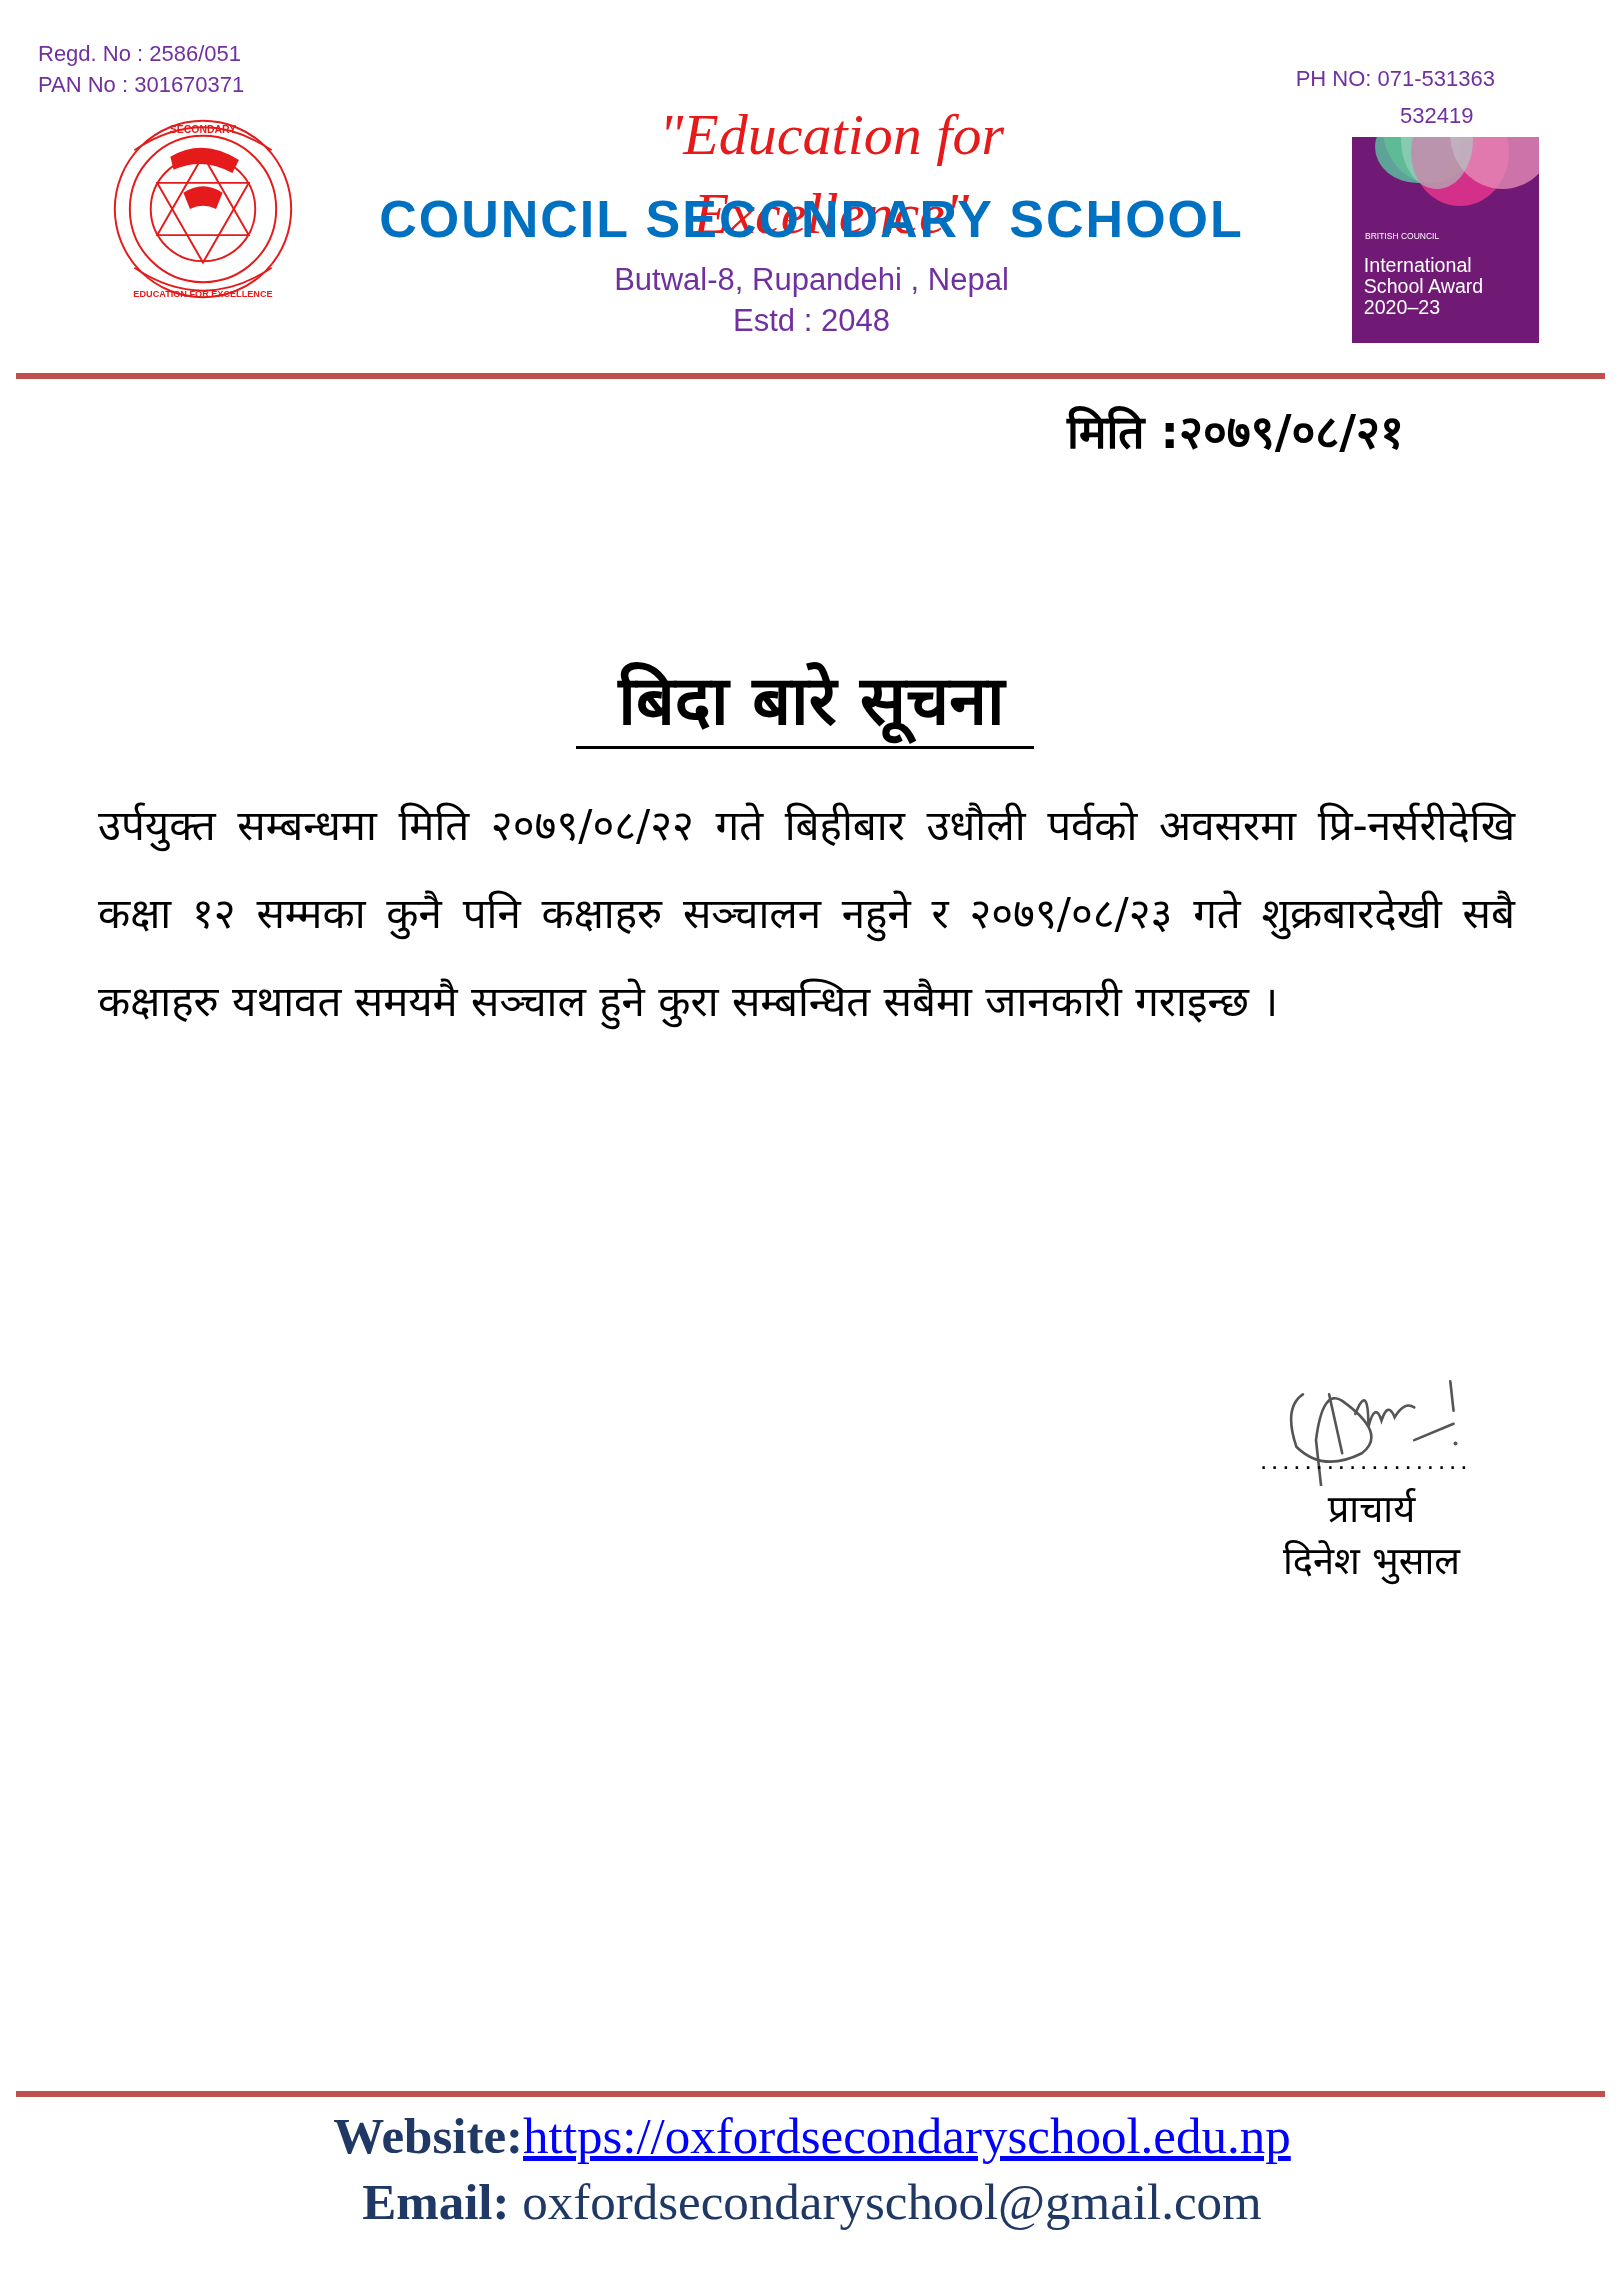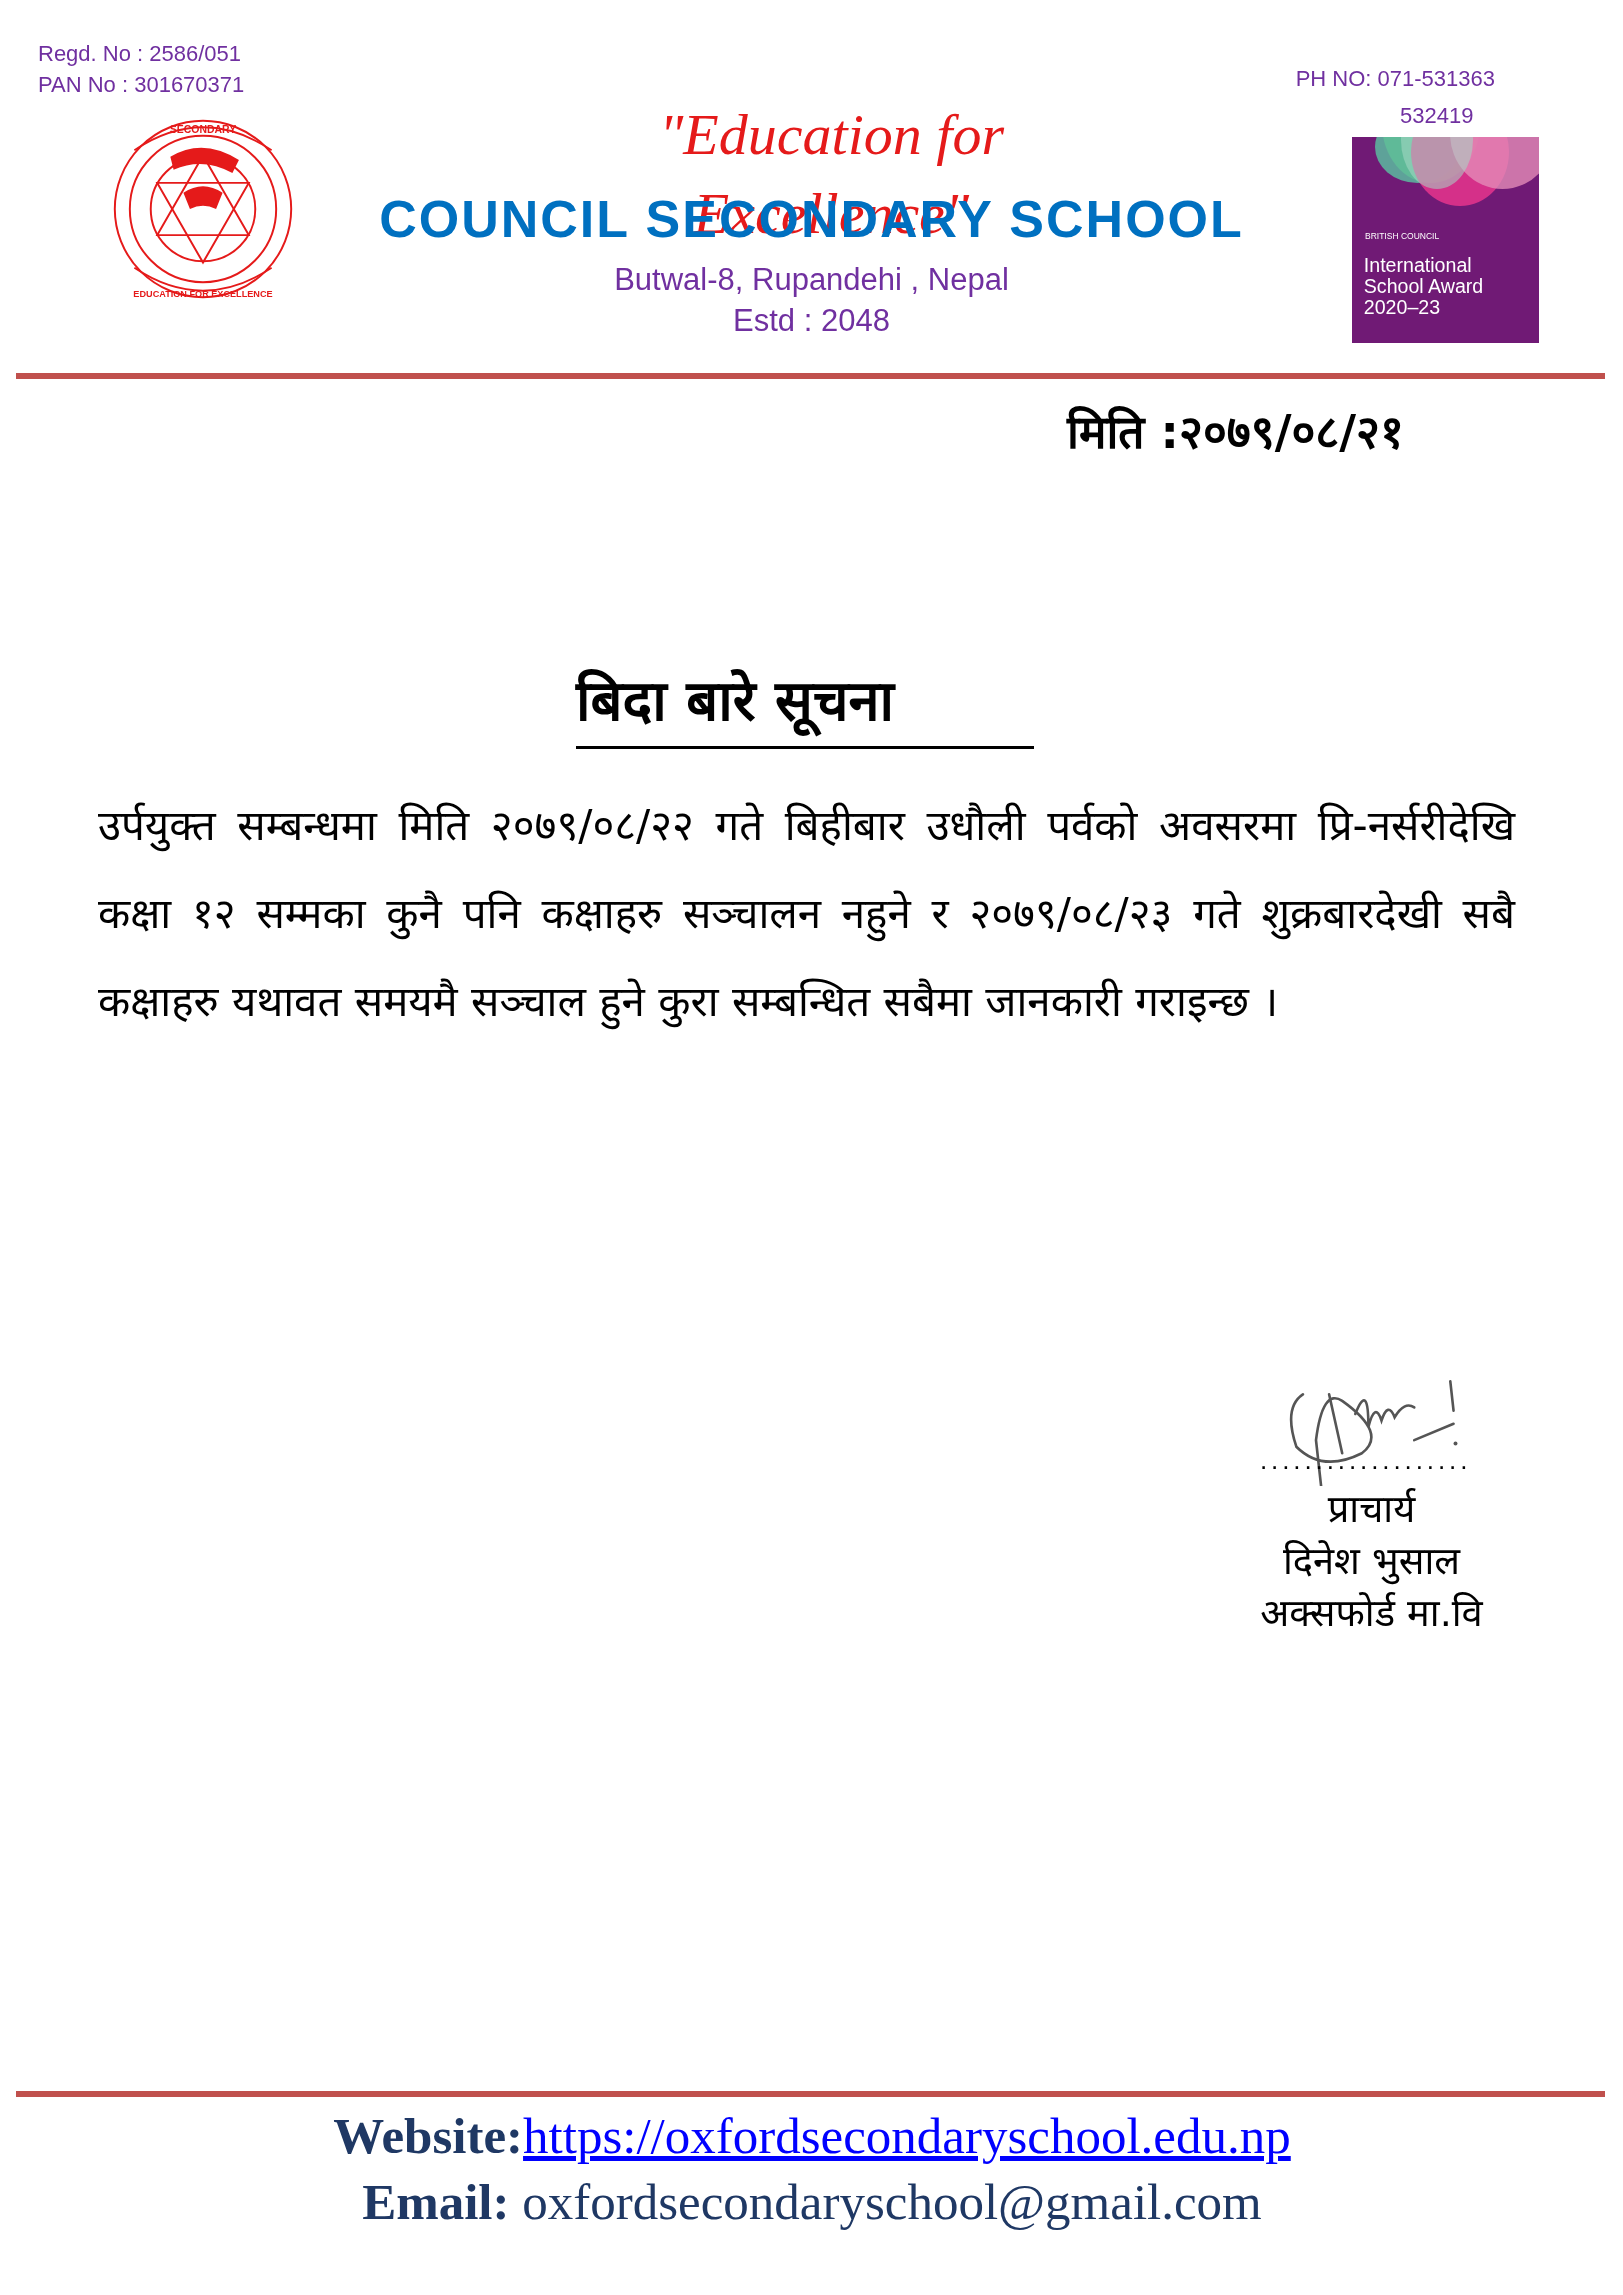--- a/index.html
+++ b/index.html
@@ -15,21 +15,21 @@
             font-family:"Liberation Serif", serif; font-style:italic; font-size:58px; line-height:79px; }
   .school { left:340px; top:187px; width:943px; text-align:center; color:#0070c0;
             font-weight:bold; font-size:52px; letter-spacing:2px; line-height:65px; }
   .addr { left:471px; top:259px; width:681px; text-align:center; color:#7030a0; font-size:31px; line-height:41px; }
   .award { left:1352px; top:137px; width:187px; height:206px; background:#701a75; overflow:hidden; }
   .award .circ { position:absolute; border-radius:50%; }
   .award .bc { position:absolute; left:13px; top:95px; color:#fff; font-size:8.5px; line-height:9.2px; }
   .award .t { position:absolute; left:11.8px; top:118px; color:#fff; font-size:19.6px; line-height:21px; font-family:"Liberation Sans", sans-serif; }
   .rule { left:16.4px; width:1589px; height:5.9px; background:#c0504d; }
   .date { left:1067px; top:403px; font-weight:bold; font-size:46px; line-height:59px; font-family:"DejaVu Sans", sans-serif; }
-  .title { left:576px; top:655px; width:471px; text-align:left; font-weight:bold; font-size:56px; line-height:92px;
+  .title { left:576px; top:655px; width:471px; text-align:center; font-weight:bold; font-size:68px; line-height:92px;
            font-family:"DejaVu Sans", sans-serif; }
   .title-ul { left:576px; top:746px; width:458px; height:3.3px; background:#000; }
   .body { left:98px; top:782px; width:1417px; font-size:42px; line-height:88px; text-align:justify;
           text-align-last:left; font-family:"DejaVu Sans", sans-serif; }
   .sig { left:1257px; top:1355px; width:249px; height:131px; }
   .dots { left:1260px; top:1447px; width:249px; font-size:26px; letter-spacing:3.9px; line-height:26px; }
   .signblock { left:1224px; top:1483px; width:295px; text-align:center; font-size:38px; line-height:52px;
                font-family:"DejaVu Sans", sans-serif; }
   .signblock div { white-space:nowrap; }
   .footer { left:0; width:1624px; text-align:center; font-family:"Liberation Serif", serif; font-size:51px; line-height:65px; }
@@ -107,21 +107,20 @@
       <path d="M240,130 L300,105"></path>
       <path d="M295,40 L300,85"></path>
     </g>
     <circle cx="303" cy="135" r="3" fill="#555"></circle>
   </svg>
 </div>
 <div class="abs dots">...................</div>
 <div class="abs signblock">
   <div>प्राचार्य</div>
   <div>दिनेश भुसाल</div>
-  <div>अक्सफोर्ड मा.वि</div>
 </div>
 
 <div class="abs rule" style="top:2091px;"></div>
 <div class="abs footer" style="top:2104px;text-align:center;">
   <span class="lbl">Website:</span><a>https://oxfordsecondaryschool.edu.np</a>
 </div>
 <div class="abs footer" style="top:2170px;">
   <span class="lbl">Email:</span>
   <span class="em">oxfordsecondaryschool@gmail.com</span>
 </div>

